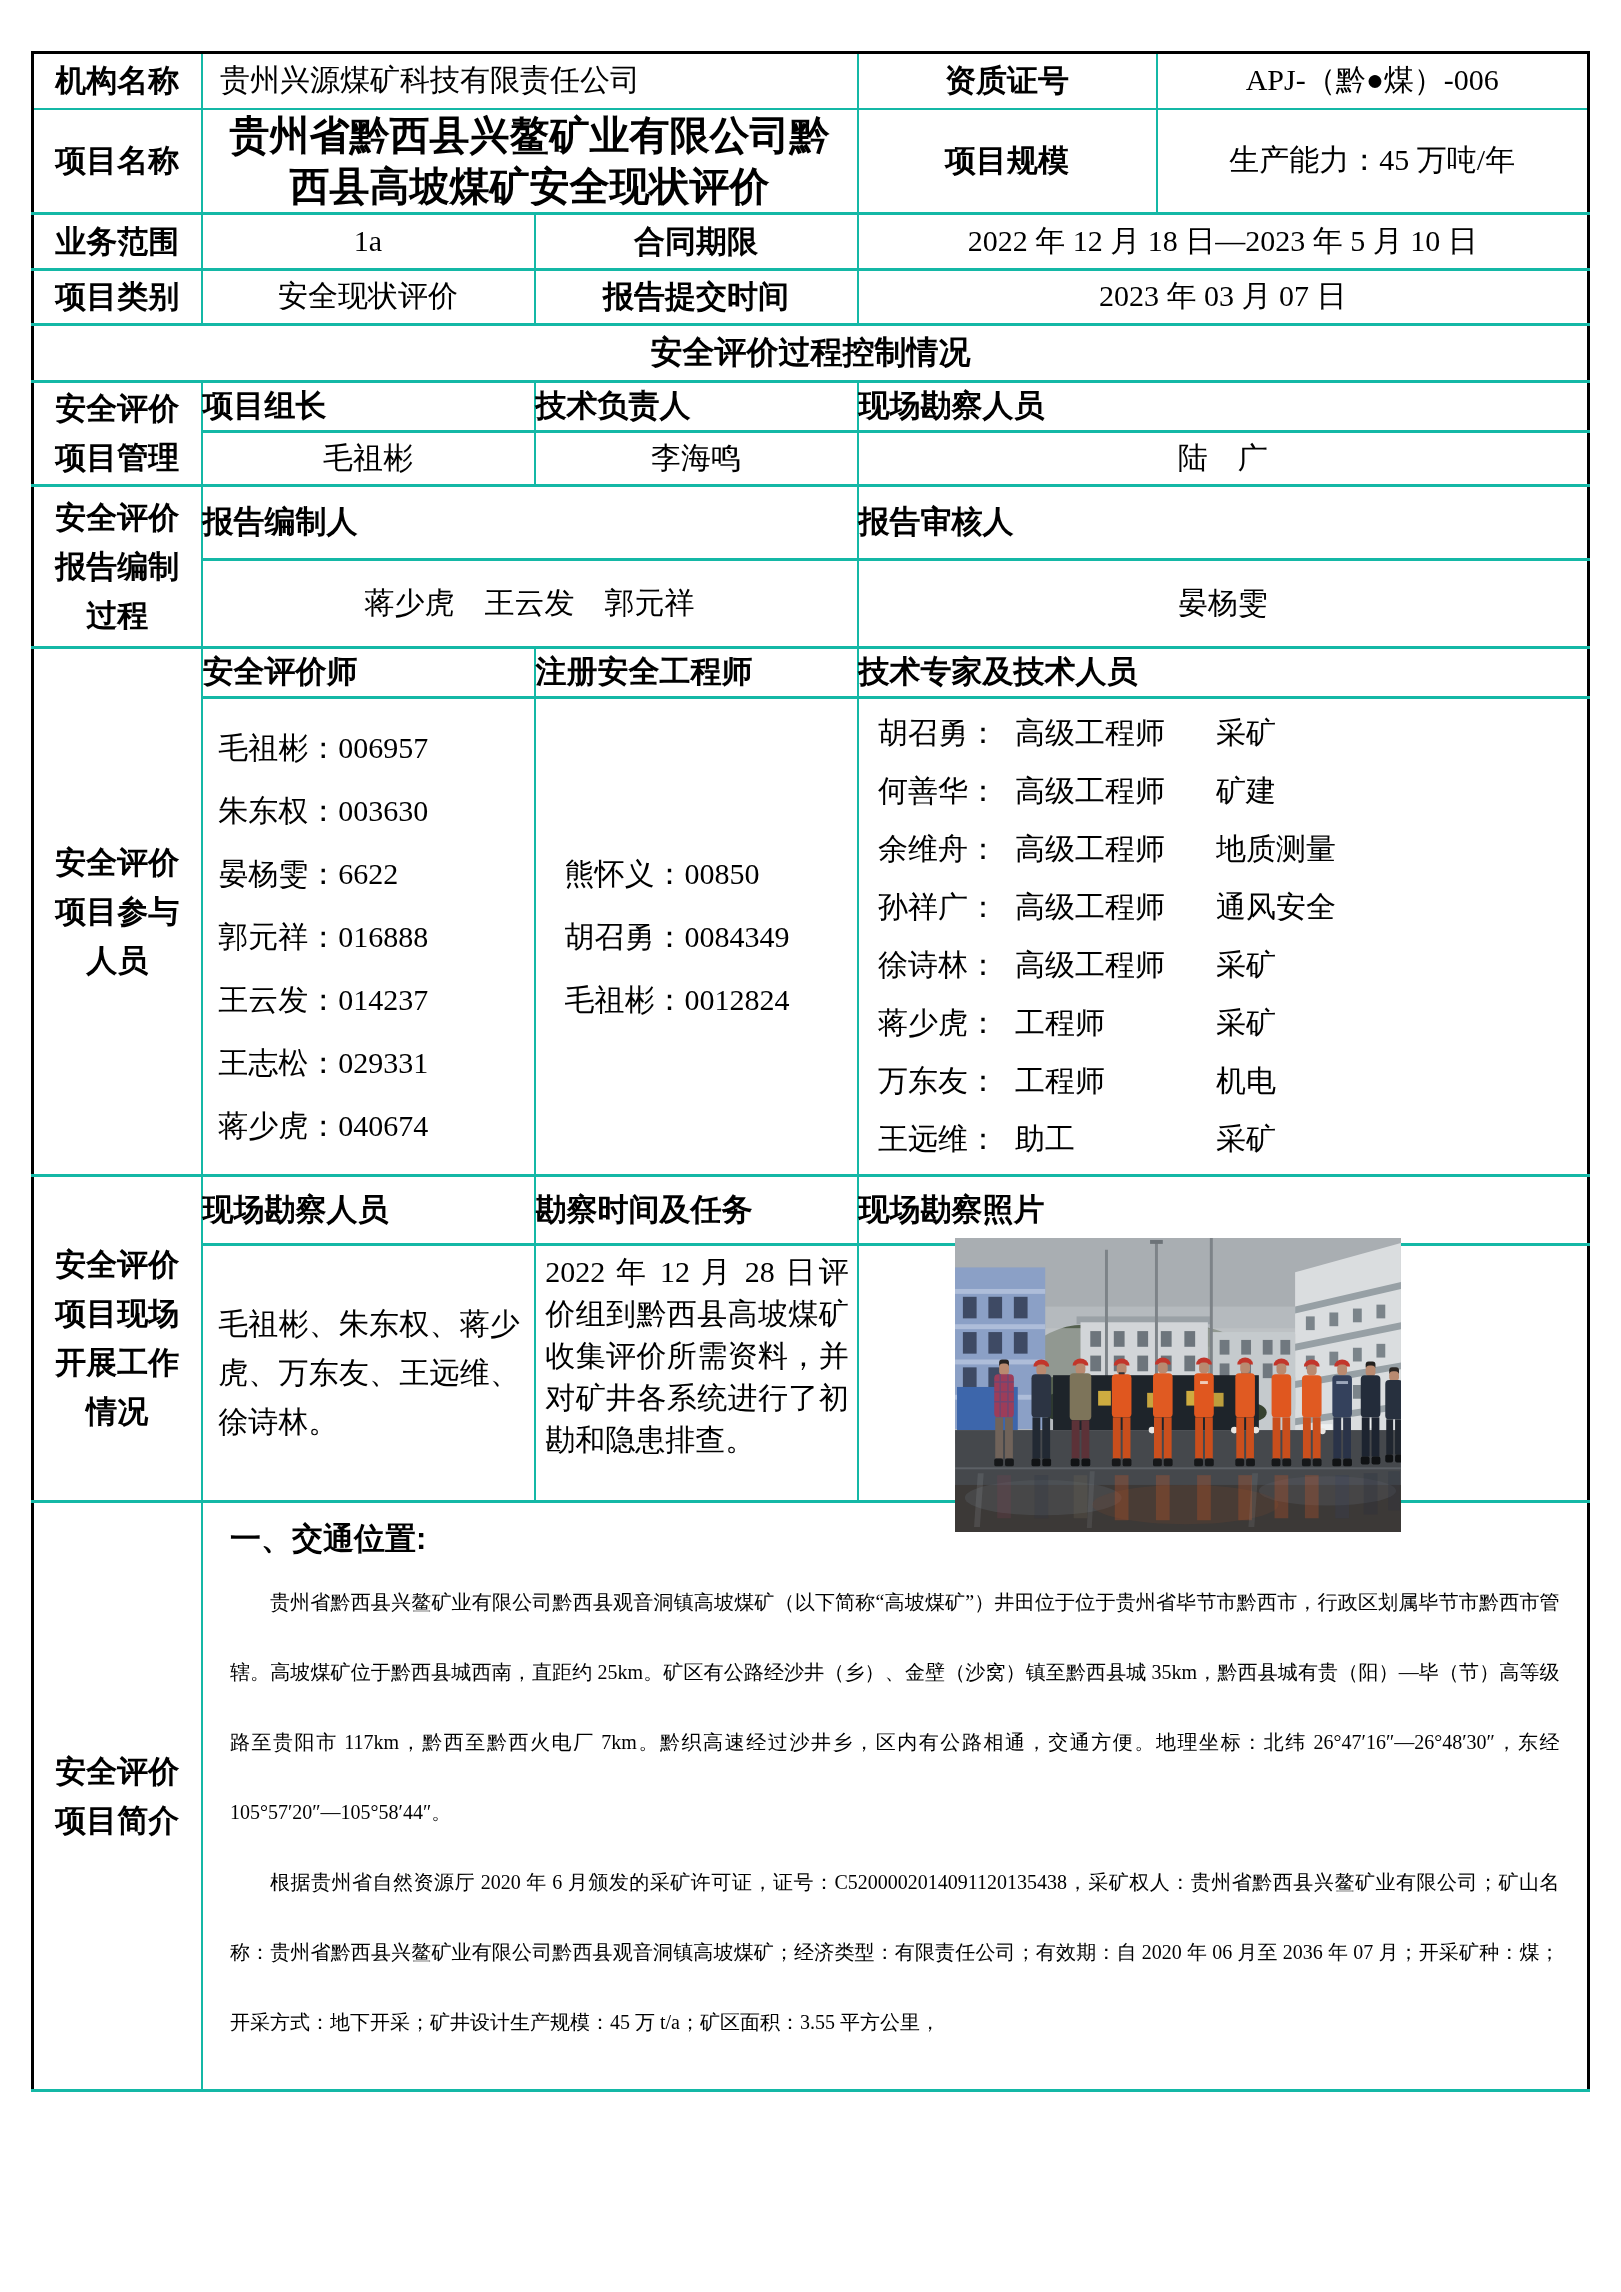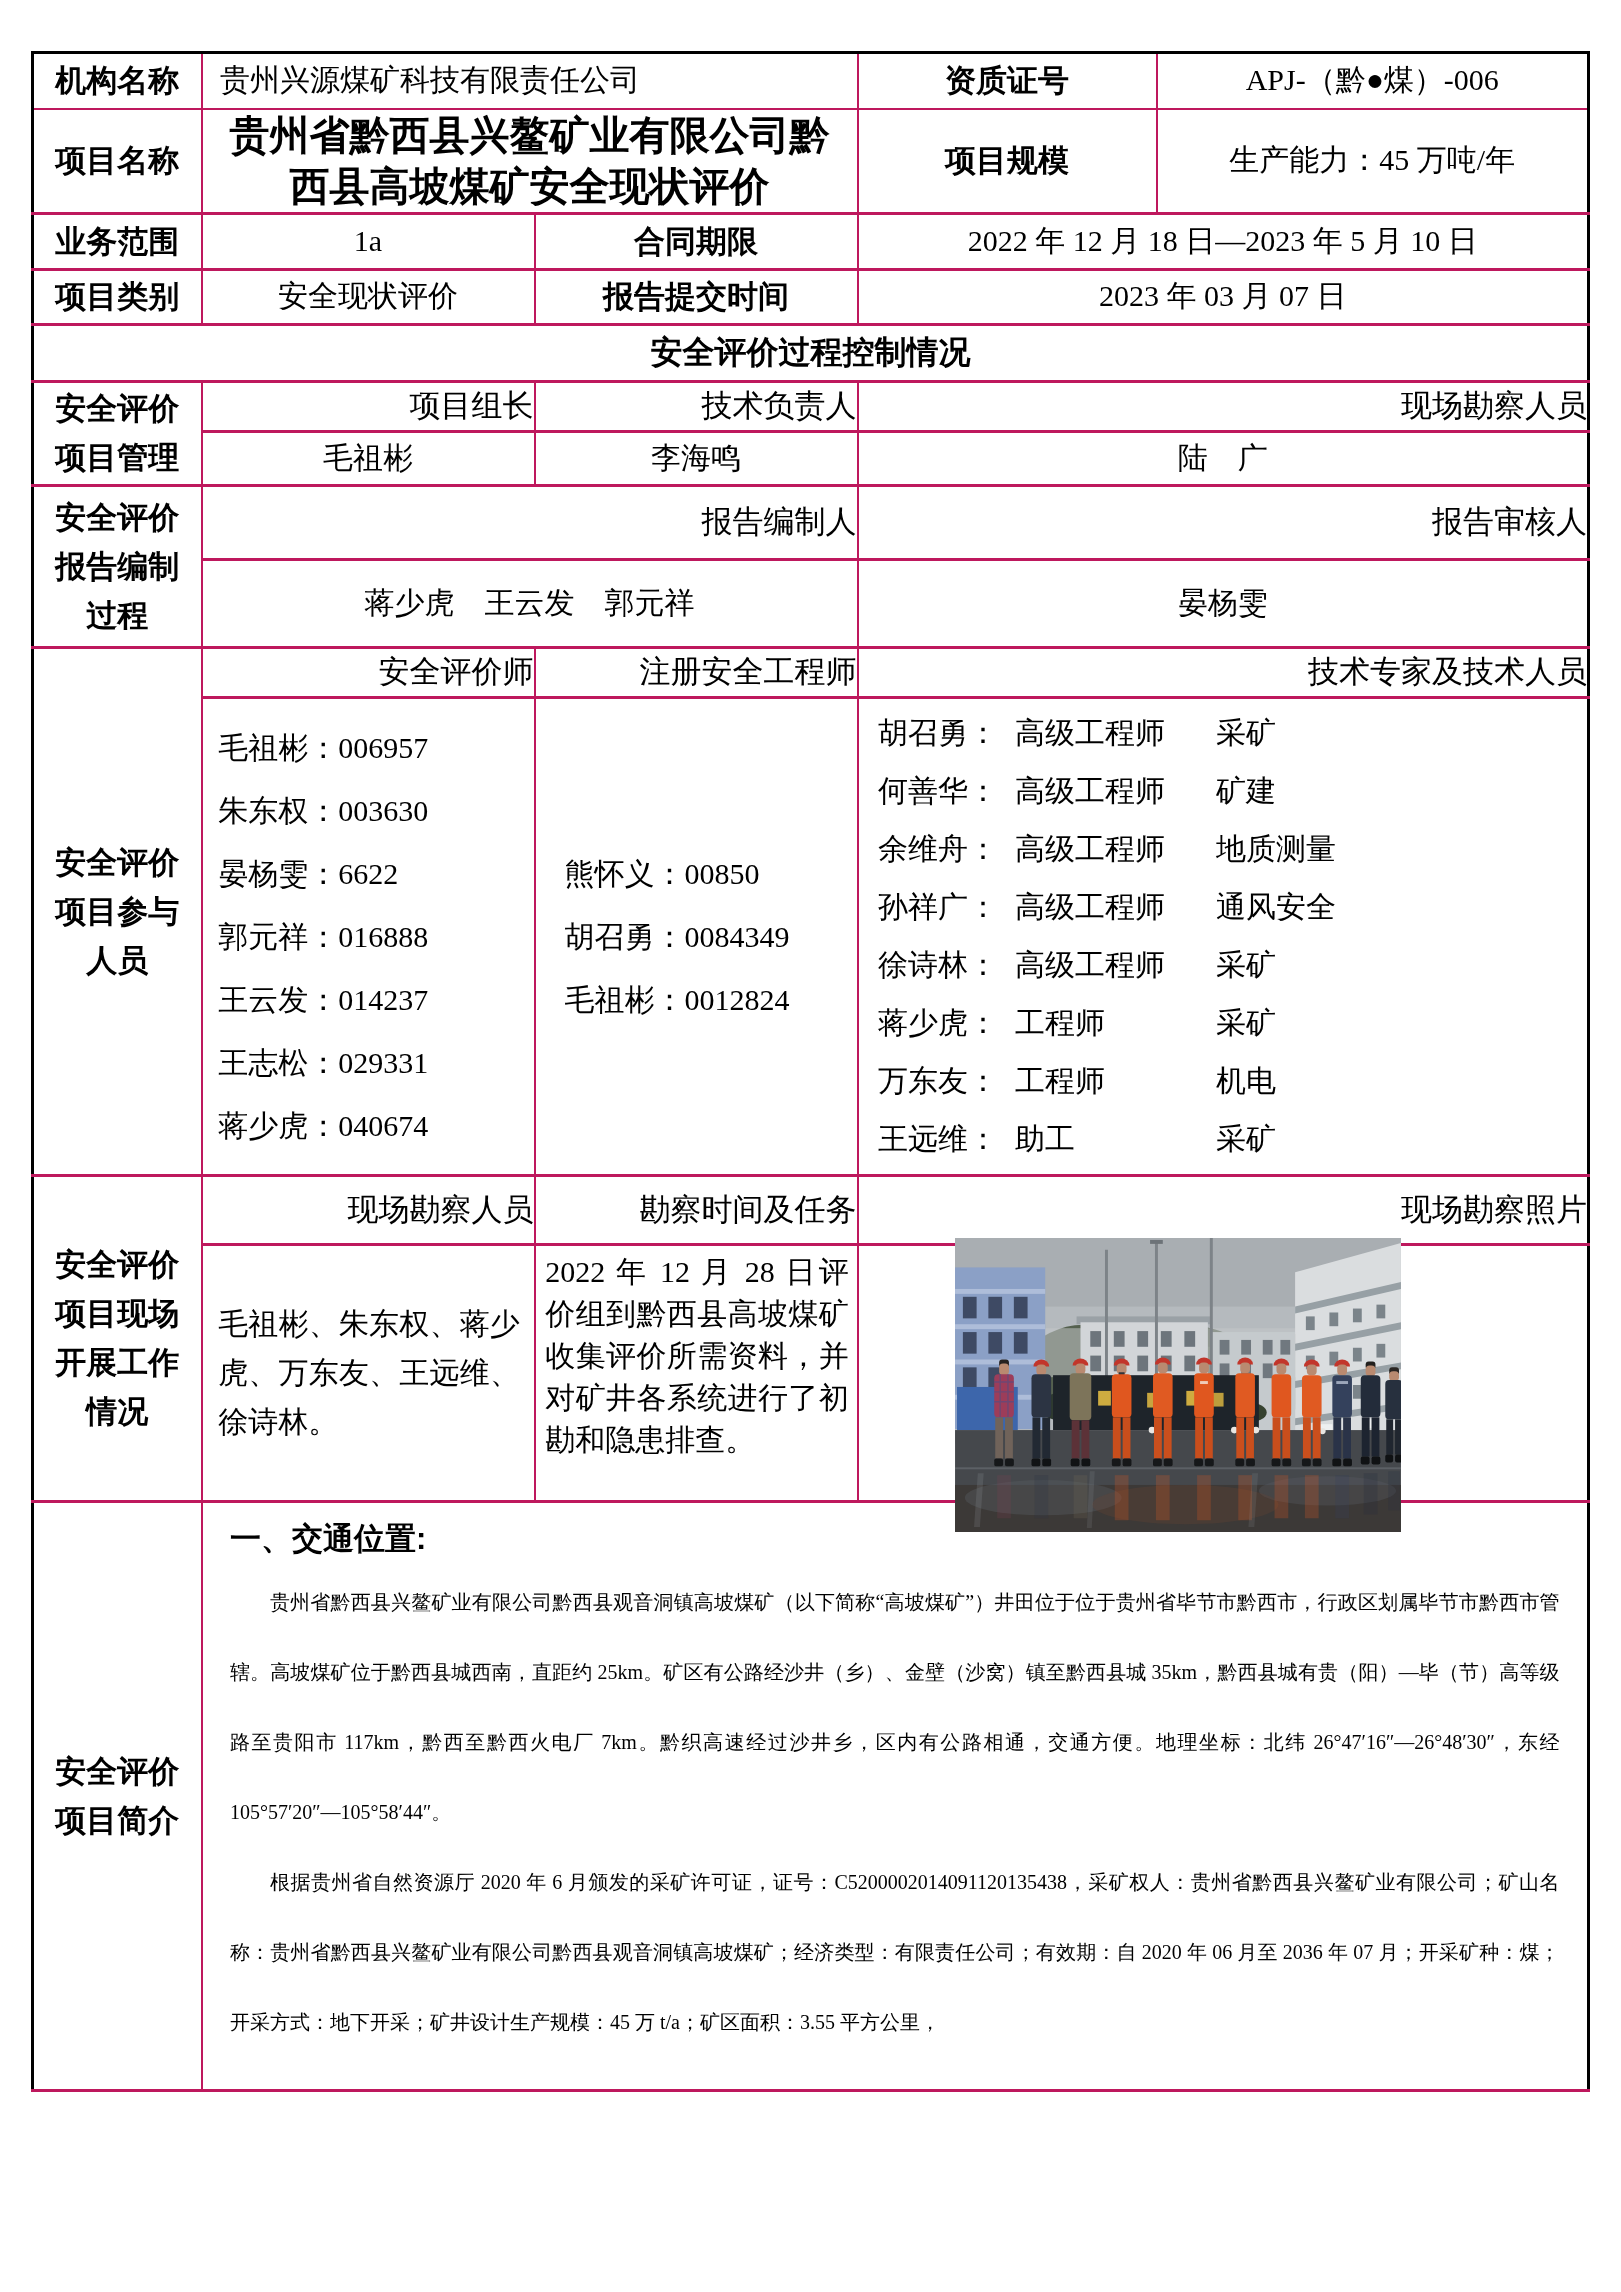--- a/index.html
+++ b/index.html
@@ -14,34 +14,34 @@
     font-size:44px; line-height:55px; letter-spacing:1px;
   }
   .title-line1 { margin-bottom:33px; }
   .title-line2 { margin-bottom:17.6px; }
 
   table.form {
     border-collapse:collapse; table-layout:fixed;
     width:1556px; margin:0 auto; border:3.9px solid #000;
   }
   td {
-    border:2px solid #be185d; padding:0; vertical-align:middle;
+    border:2px solid #14b8a6; padding:0; vertical-align:middle;
     overflow:visible;
     margin-top:24px;
   }
   tr.tb td { border-bottom-width:3.9px; }   
   tr.tn td { border-bottom-width:2px; }   
 
   .lbl {
     font-family:"Liberation Sans", sans-serif; font-weight:bold;
     font-size:31px; text-align:center; white-space:pre-line; line-height:49px;
   }
   .hdr {
-    font-family:"Liberation Sans", sans-serif; font-weight:normal;
-    font-size:31px; text-align:right;
+    font-family:"Liberation Sans", sans-serif; font-weight:bold;
+    font-size:31px; text-align:left;
   }
   .val { font-size:30px; text-align:center; }
   .val-left { font-size:30px; text-align:left; padding-left:17.6px; }
   .proj {
     font-family:"Liberation Sans", sans-serif; font-weight:bold;
     font-size:40px; text-align:center; line-height:51px; padding:0 21.6px;
   }
   .banner {
     font-family:"Liberation Sans", sans-serif; font-weight:bold;
     font-size:32px; text-align:center;

